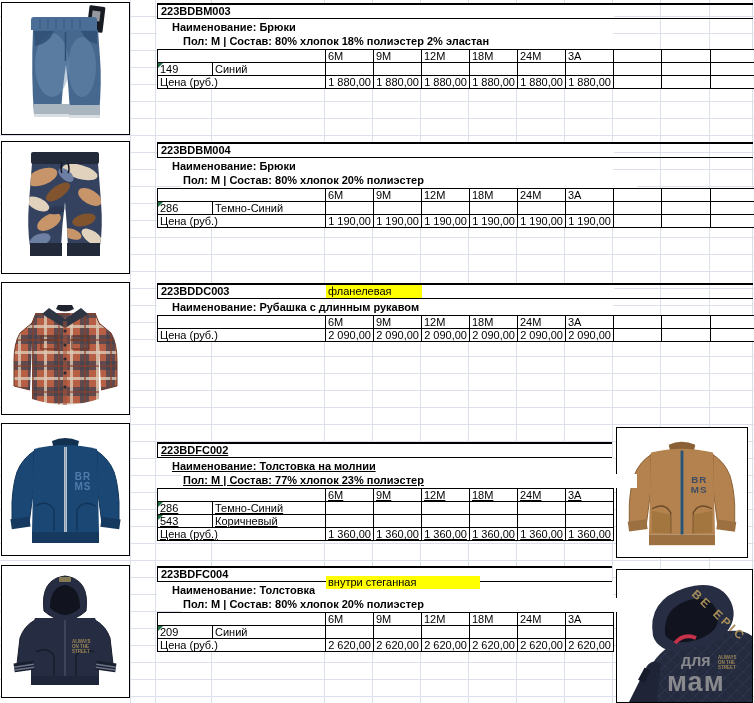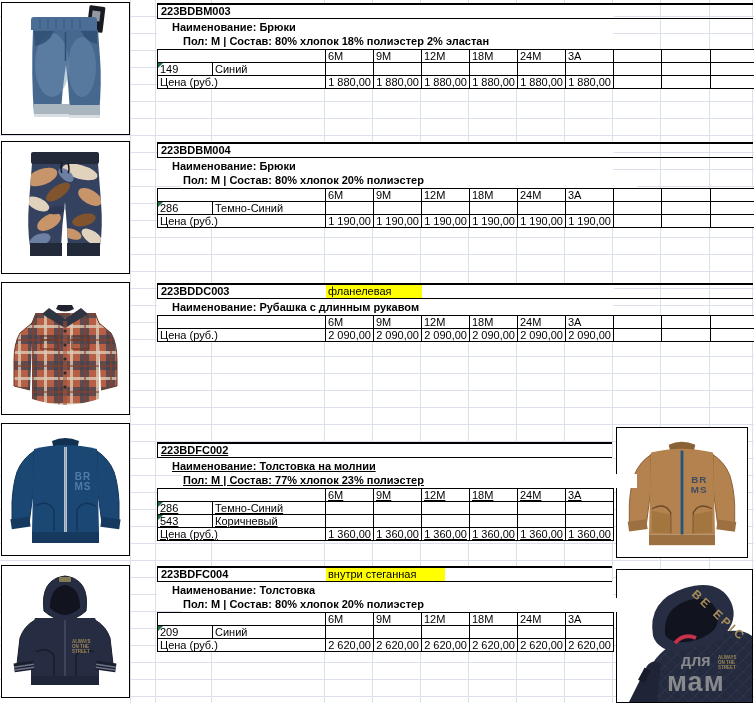--- a/index.html
+++ b/index.html
@@ -457,21 +457,21 @@
         <td class="price">1 360,00</td>
         <td class="price">1 360,00</td>
       </tr>
     </tbody>
       </table>
   </div>
 
   <div class="block" style="top:566px;">
     <div class="code-row" style="width:454px;">
       <span class="code">223BDFC004</span>
-      <span class="note" style="width:119px;">внутри стеганная</span>
+      <span class="note" style="width:154px;margin-top:8px;">внутри стеганная</span>
     </div>
     <div class="text-row name">Наименование: Толстовка</div>
     <div class="text-row info">Пол: M | Состав: 80% хлопок 20% полиэстер</div>
     <table class="grid" style="width:457px;">
       <colgroup>
           <col style="width:55px">
           <col style="width:113px">
           <col style="width:48px">
           <col style="width:48px">
           <col style="width:48px">

